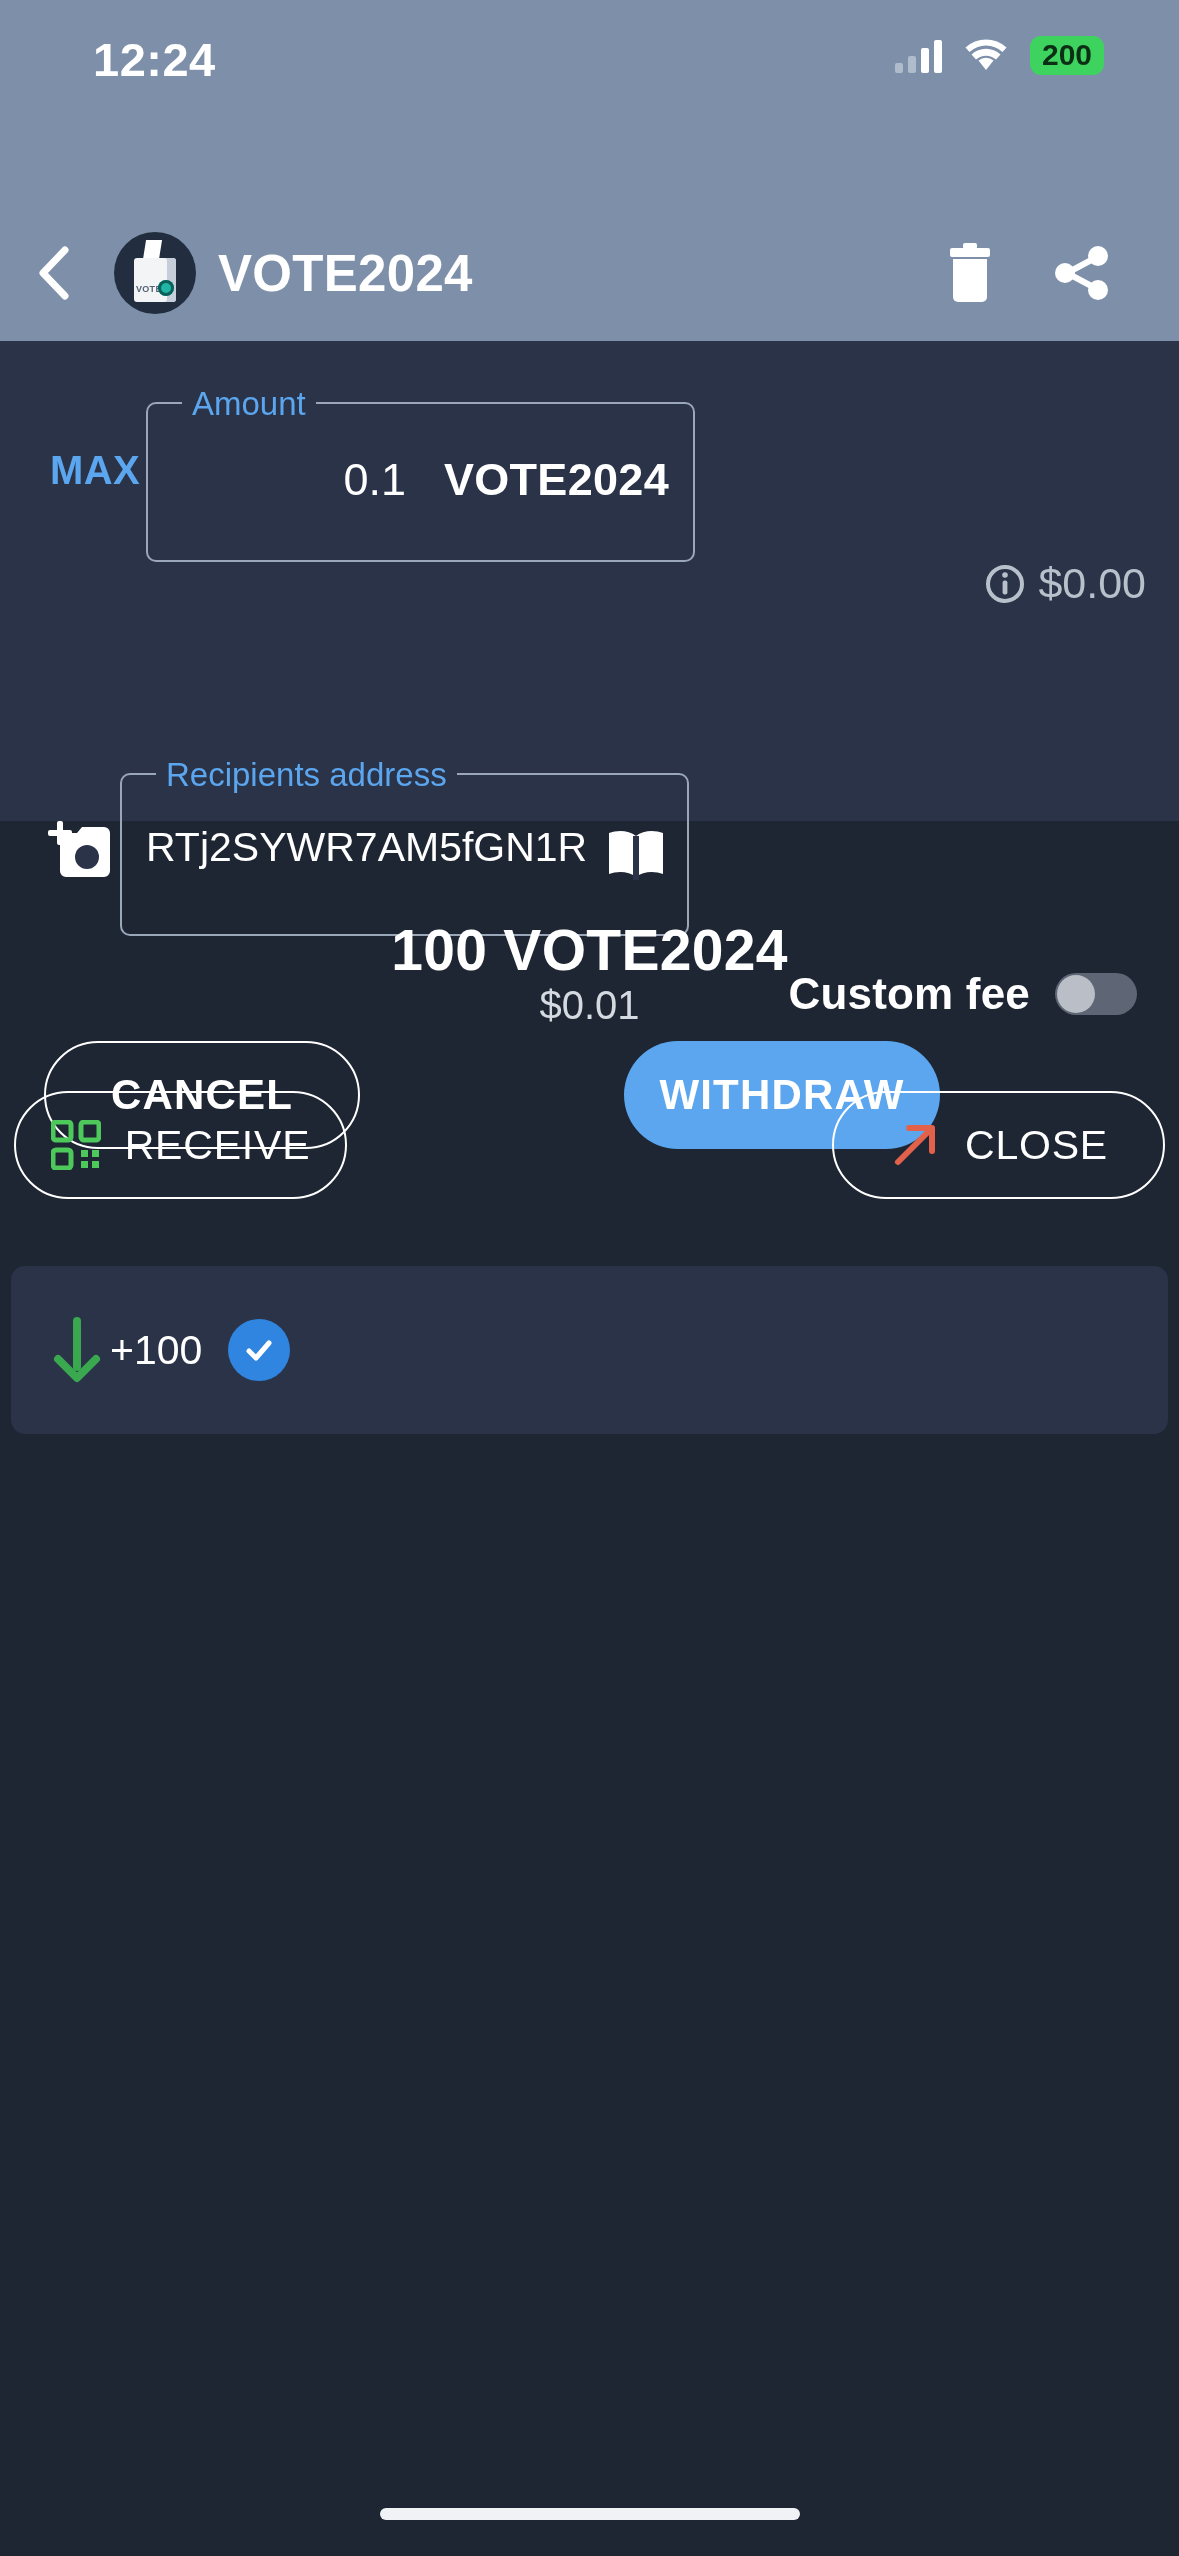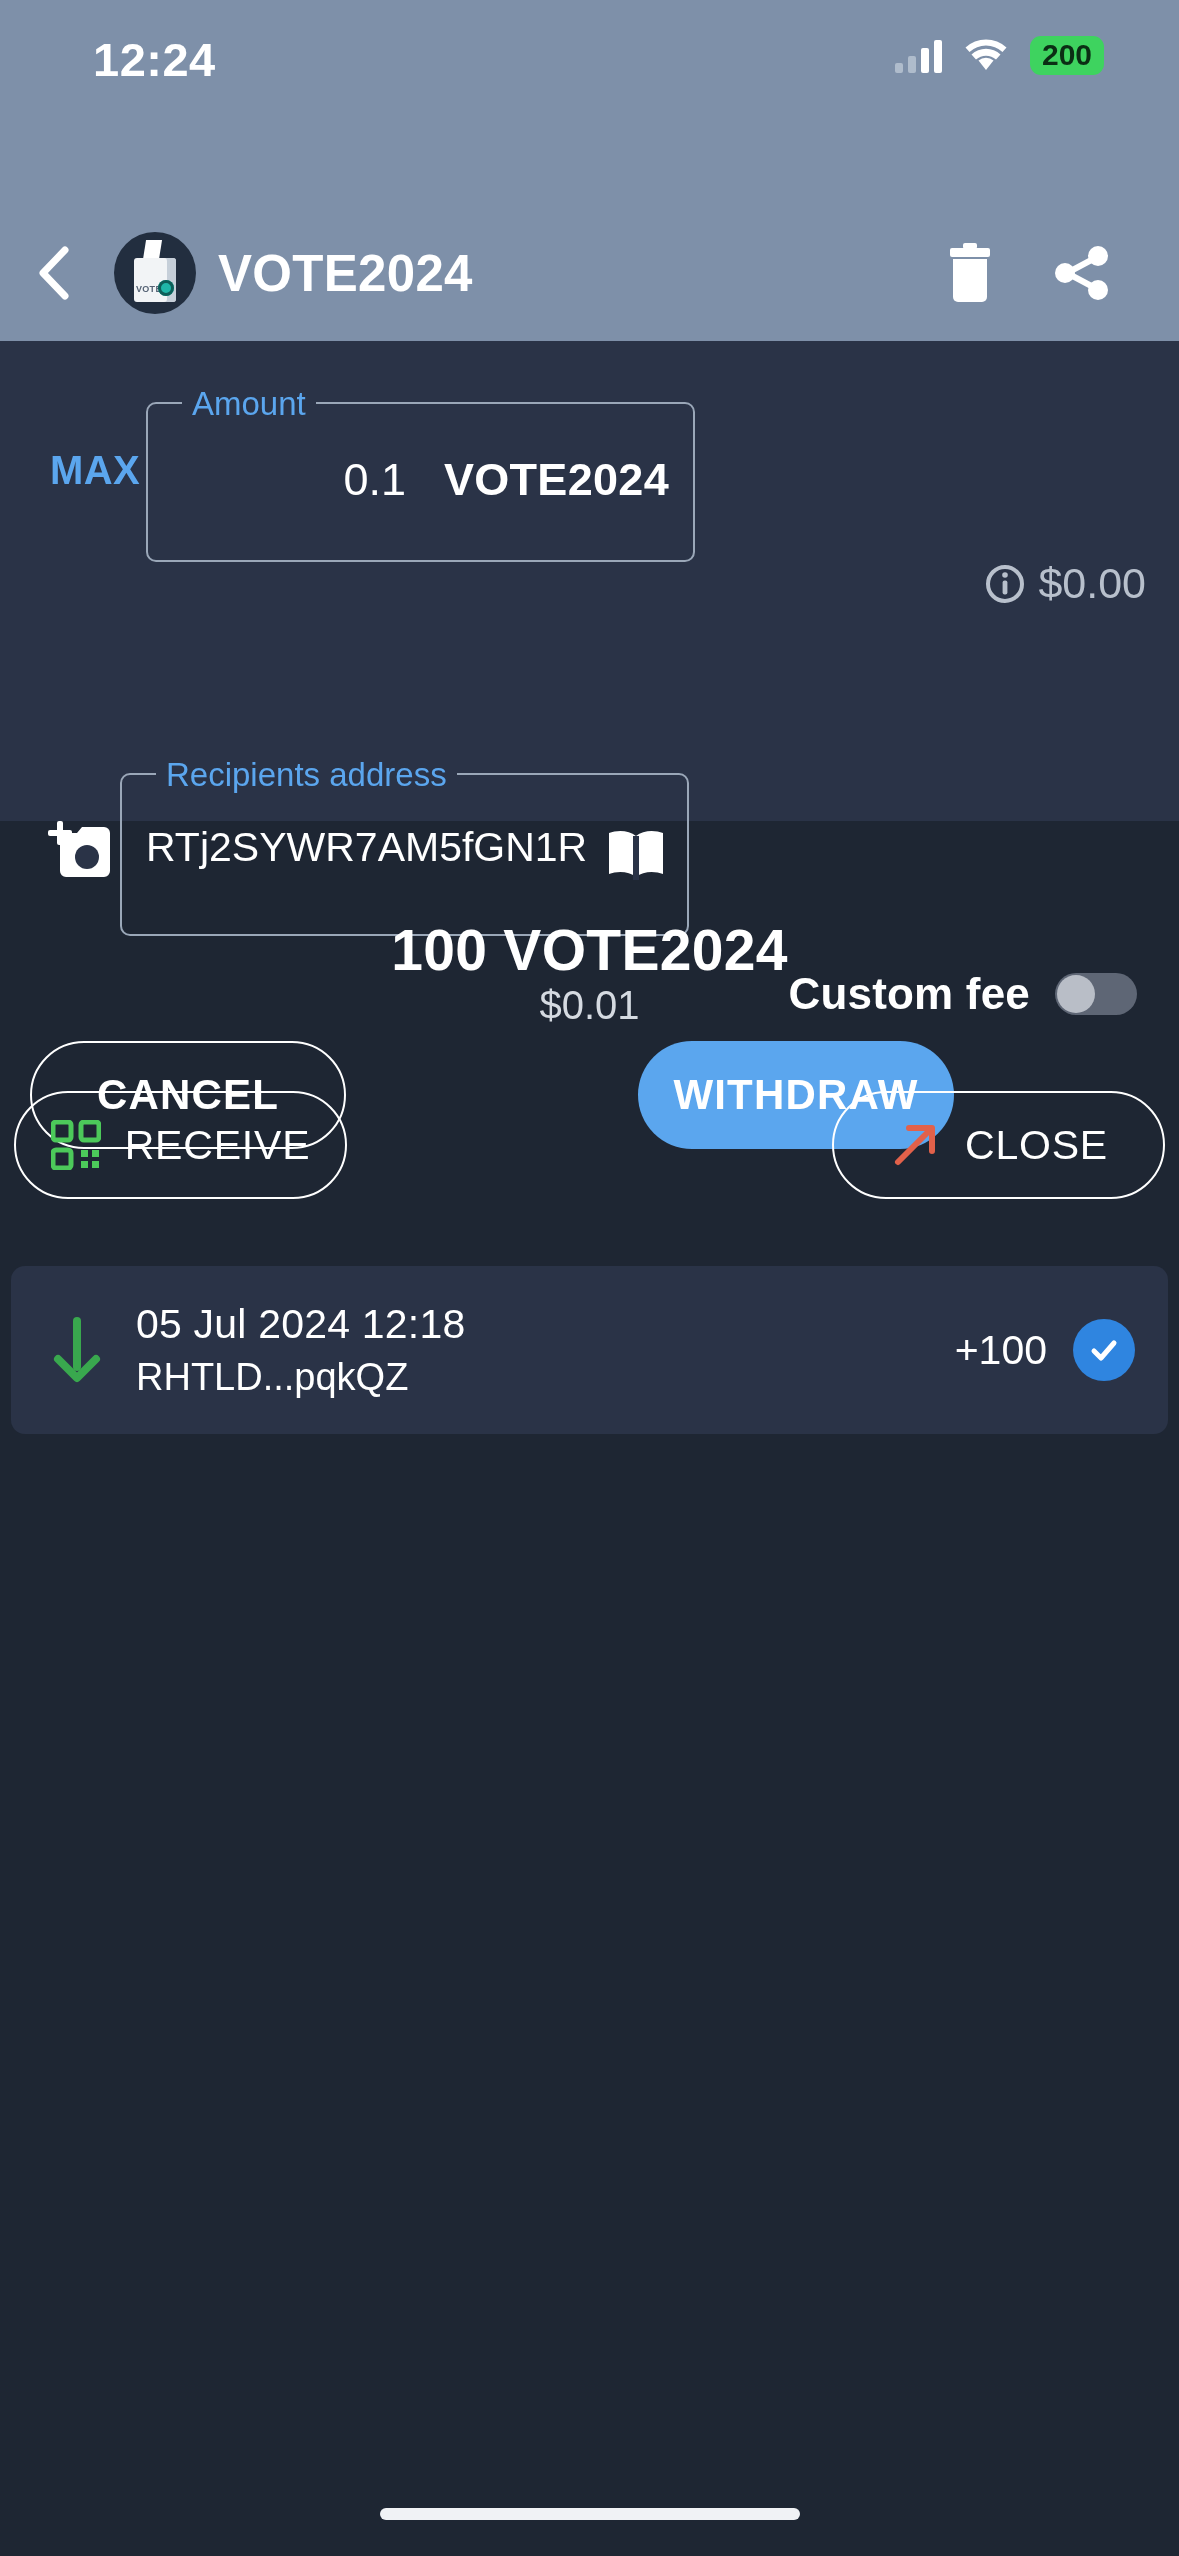--- a/index.html
+++ b/index.html
@@ -134,21 +134,21 @@
     width:82px; height:42px; border-radius:21px; background:#5E6675;
     position:relative; cursor:pointer;
   }
   .toggle .knob {
     position:absolute; left:2px; top:2px; width:38px; height:38px; border-radius:50%;
     background:#B9BEC7;
   }
 
   .btn-row {
     position:absolute; top:700px; left:0; width:984px;
-    display:flex; justify-content:space-between; padding:0 30px;
+    display:flex; justify-content:space-between; padding:0 44px;
   }
   .btn {
     height:108px; border-radius:54px; display:flex; align-items:center; justify-content:center;
     font-size:42px; font-weight:bold; letter-spacing:1.2px; cursor:pointer;
   }
   .btn-cancel { width:316px; border:2px solid #FFFFFF; color:#FFFFFF; background:transparent; }
   .btn-withdraw { width:316px; background:#5BA6EE; color:#FFFFFF; }
 
   
   .balance-section { position:absolute; top:821px; left:0; width:1179px; }
@@ -325,24 +325,20 @@
       </div>
     </div>
 
     <div class="tx-card">
       <div class="tx-arrow">
         <svg width="54" height="66" viewBox="0 0 54 66">
           <line x1="27" y1="4" x2="27" y2="50" stroke="#39A84E" stroke-width="8" stroke-linecap="round"></line>
           <polyline points="8,42 27,61 46,42" fill="none" stroke="#39A84E" stroke-width="8" stroke-linecap="round" stroke-linejoin="round"></polyline>
         </svg>
       </div>
-      <div class="tx-info">
-        <div class="tx-date">05 Jul 2024 12:18</div>
-        <div class="tx-addr">RHTLD...pqkQZ</div>
-      </div>
       <div class="tx-amt">+100</div>
       <div class="tx-status">
         <svg width="36" height="36" viewBox="0 0 36 36">
           <polyline points="8,19 15,26 28,11" fill="none" stroke="#FFFFFF" stroke-width="5" stroke-linecap="round" stroke-linejoin="round"></polyline>
         </svg>
       </div>
     </div>
   </div>
 
   <div class="home-ind"></div>

